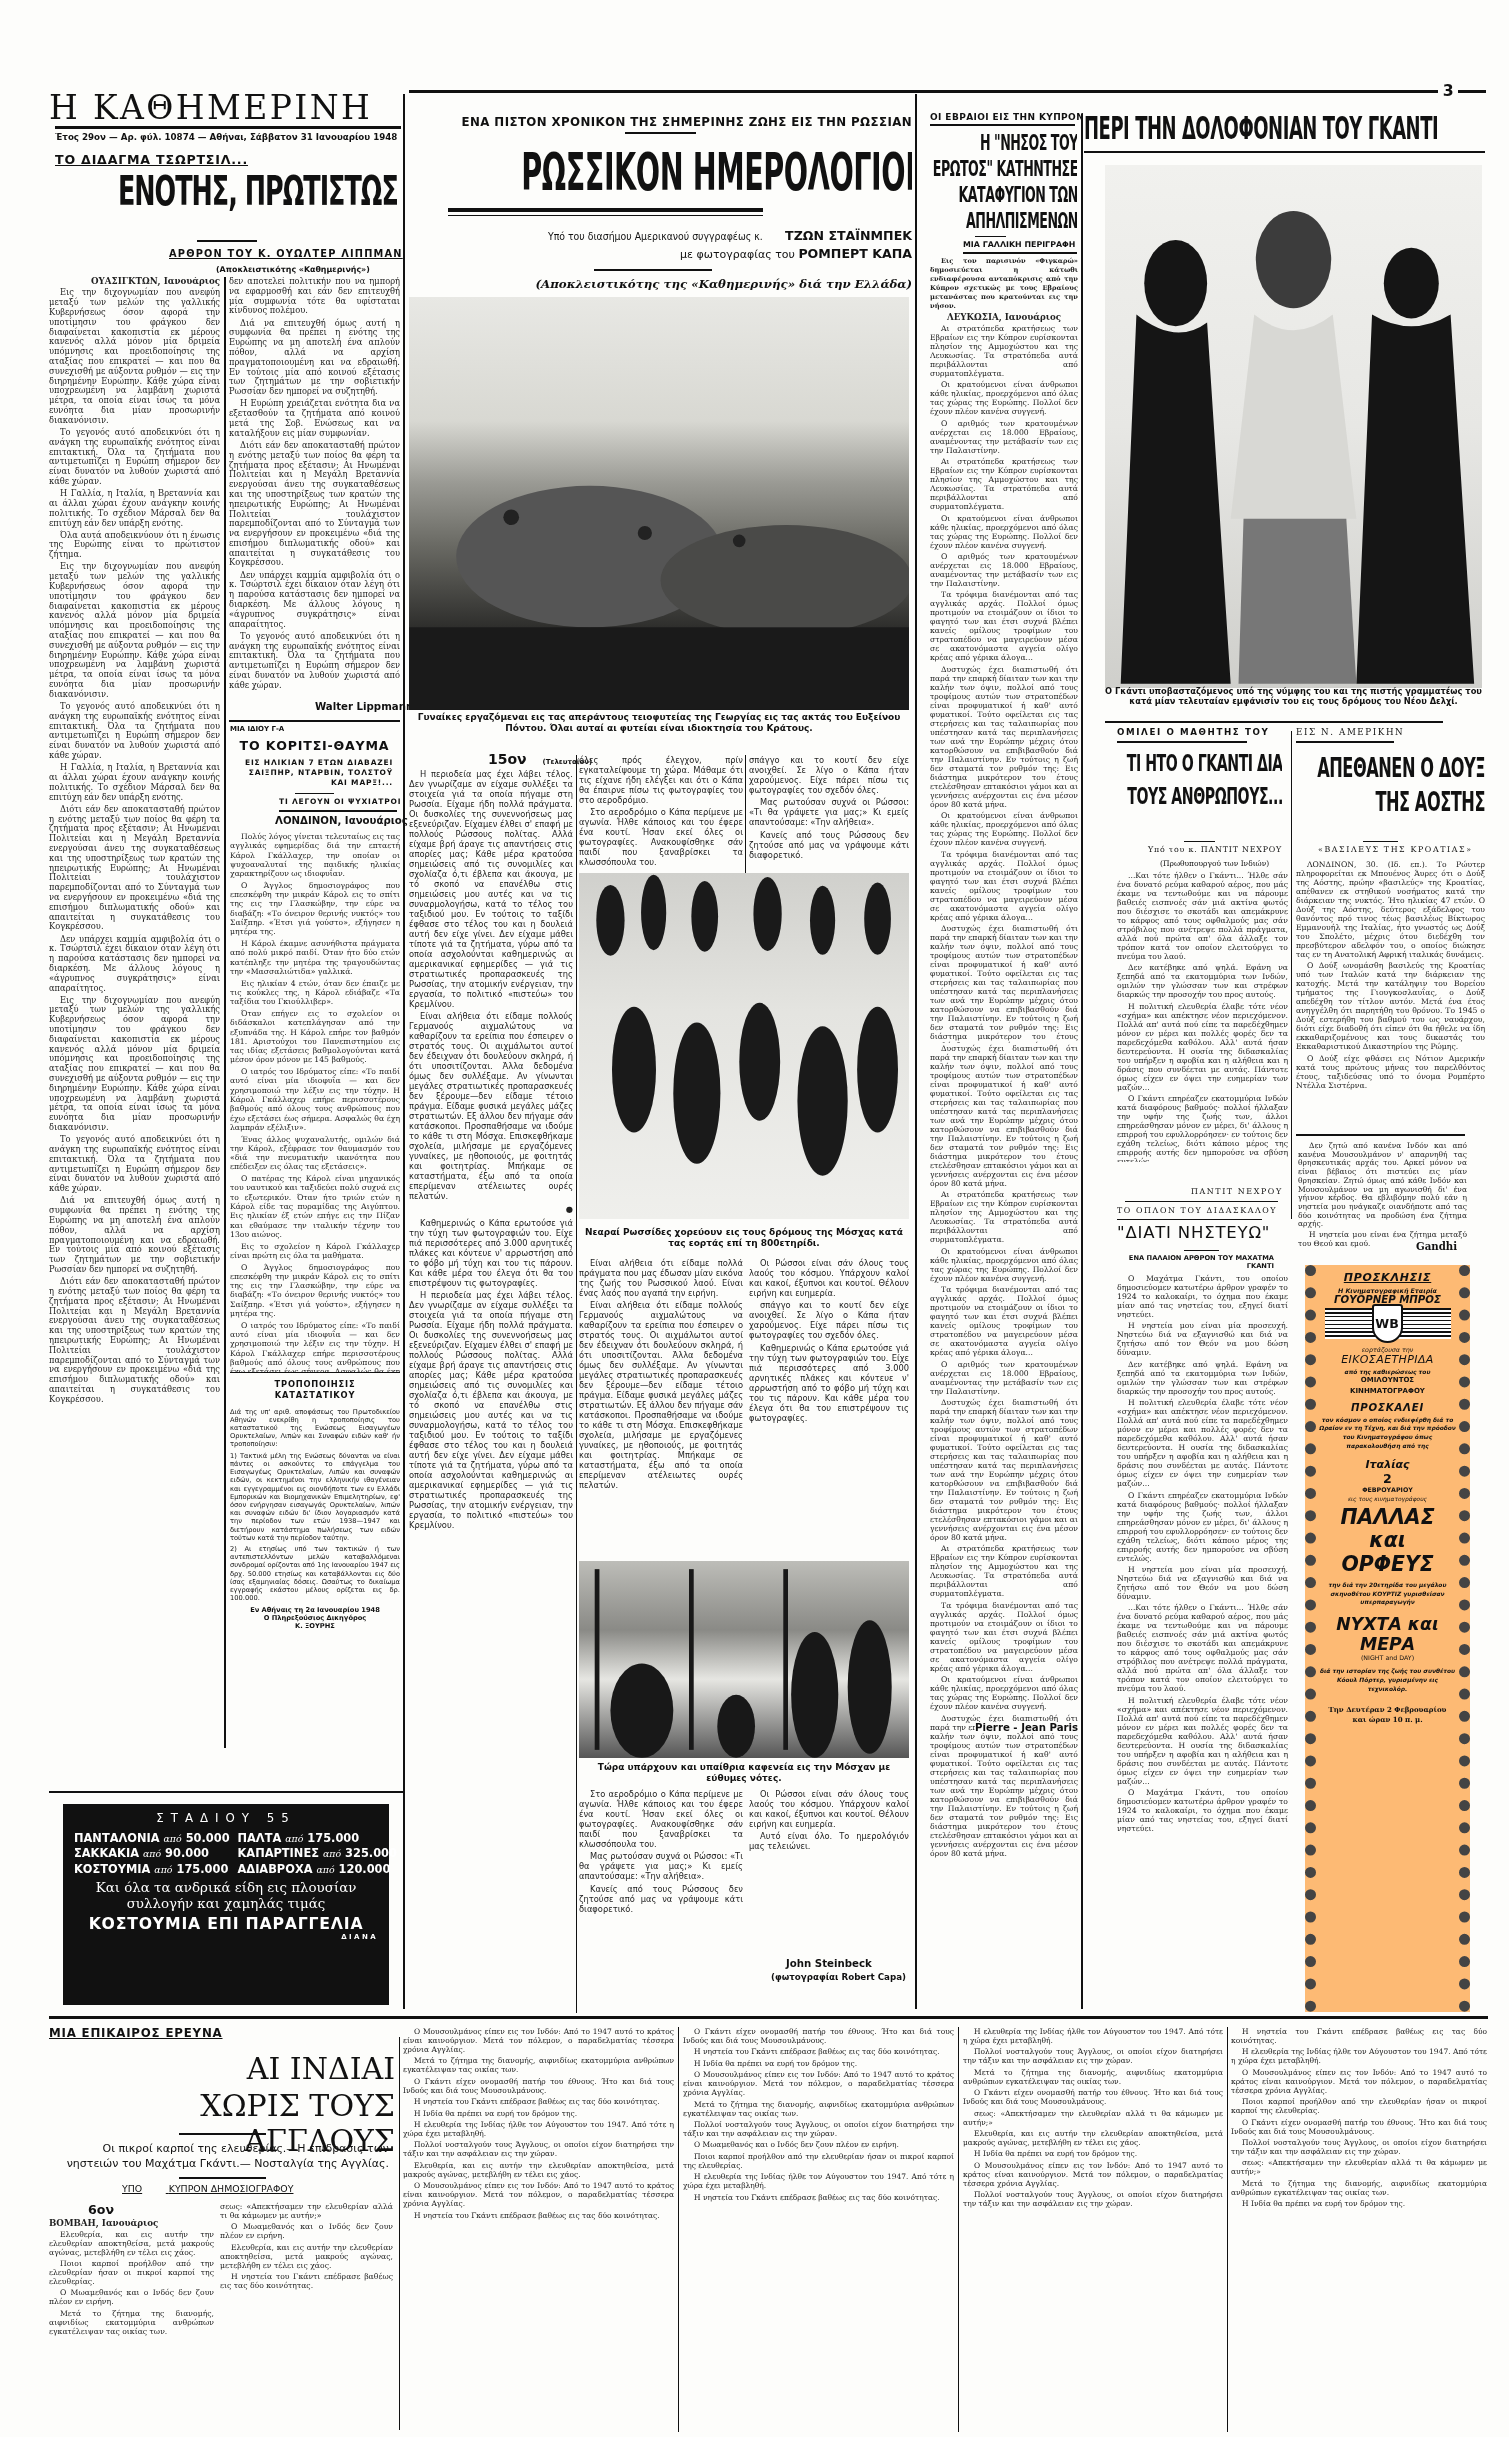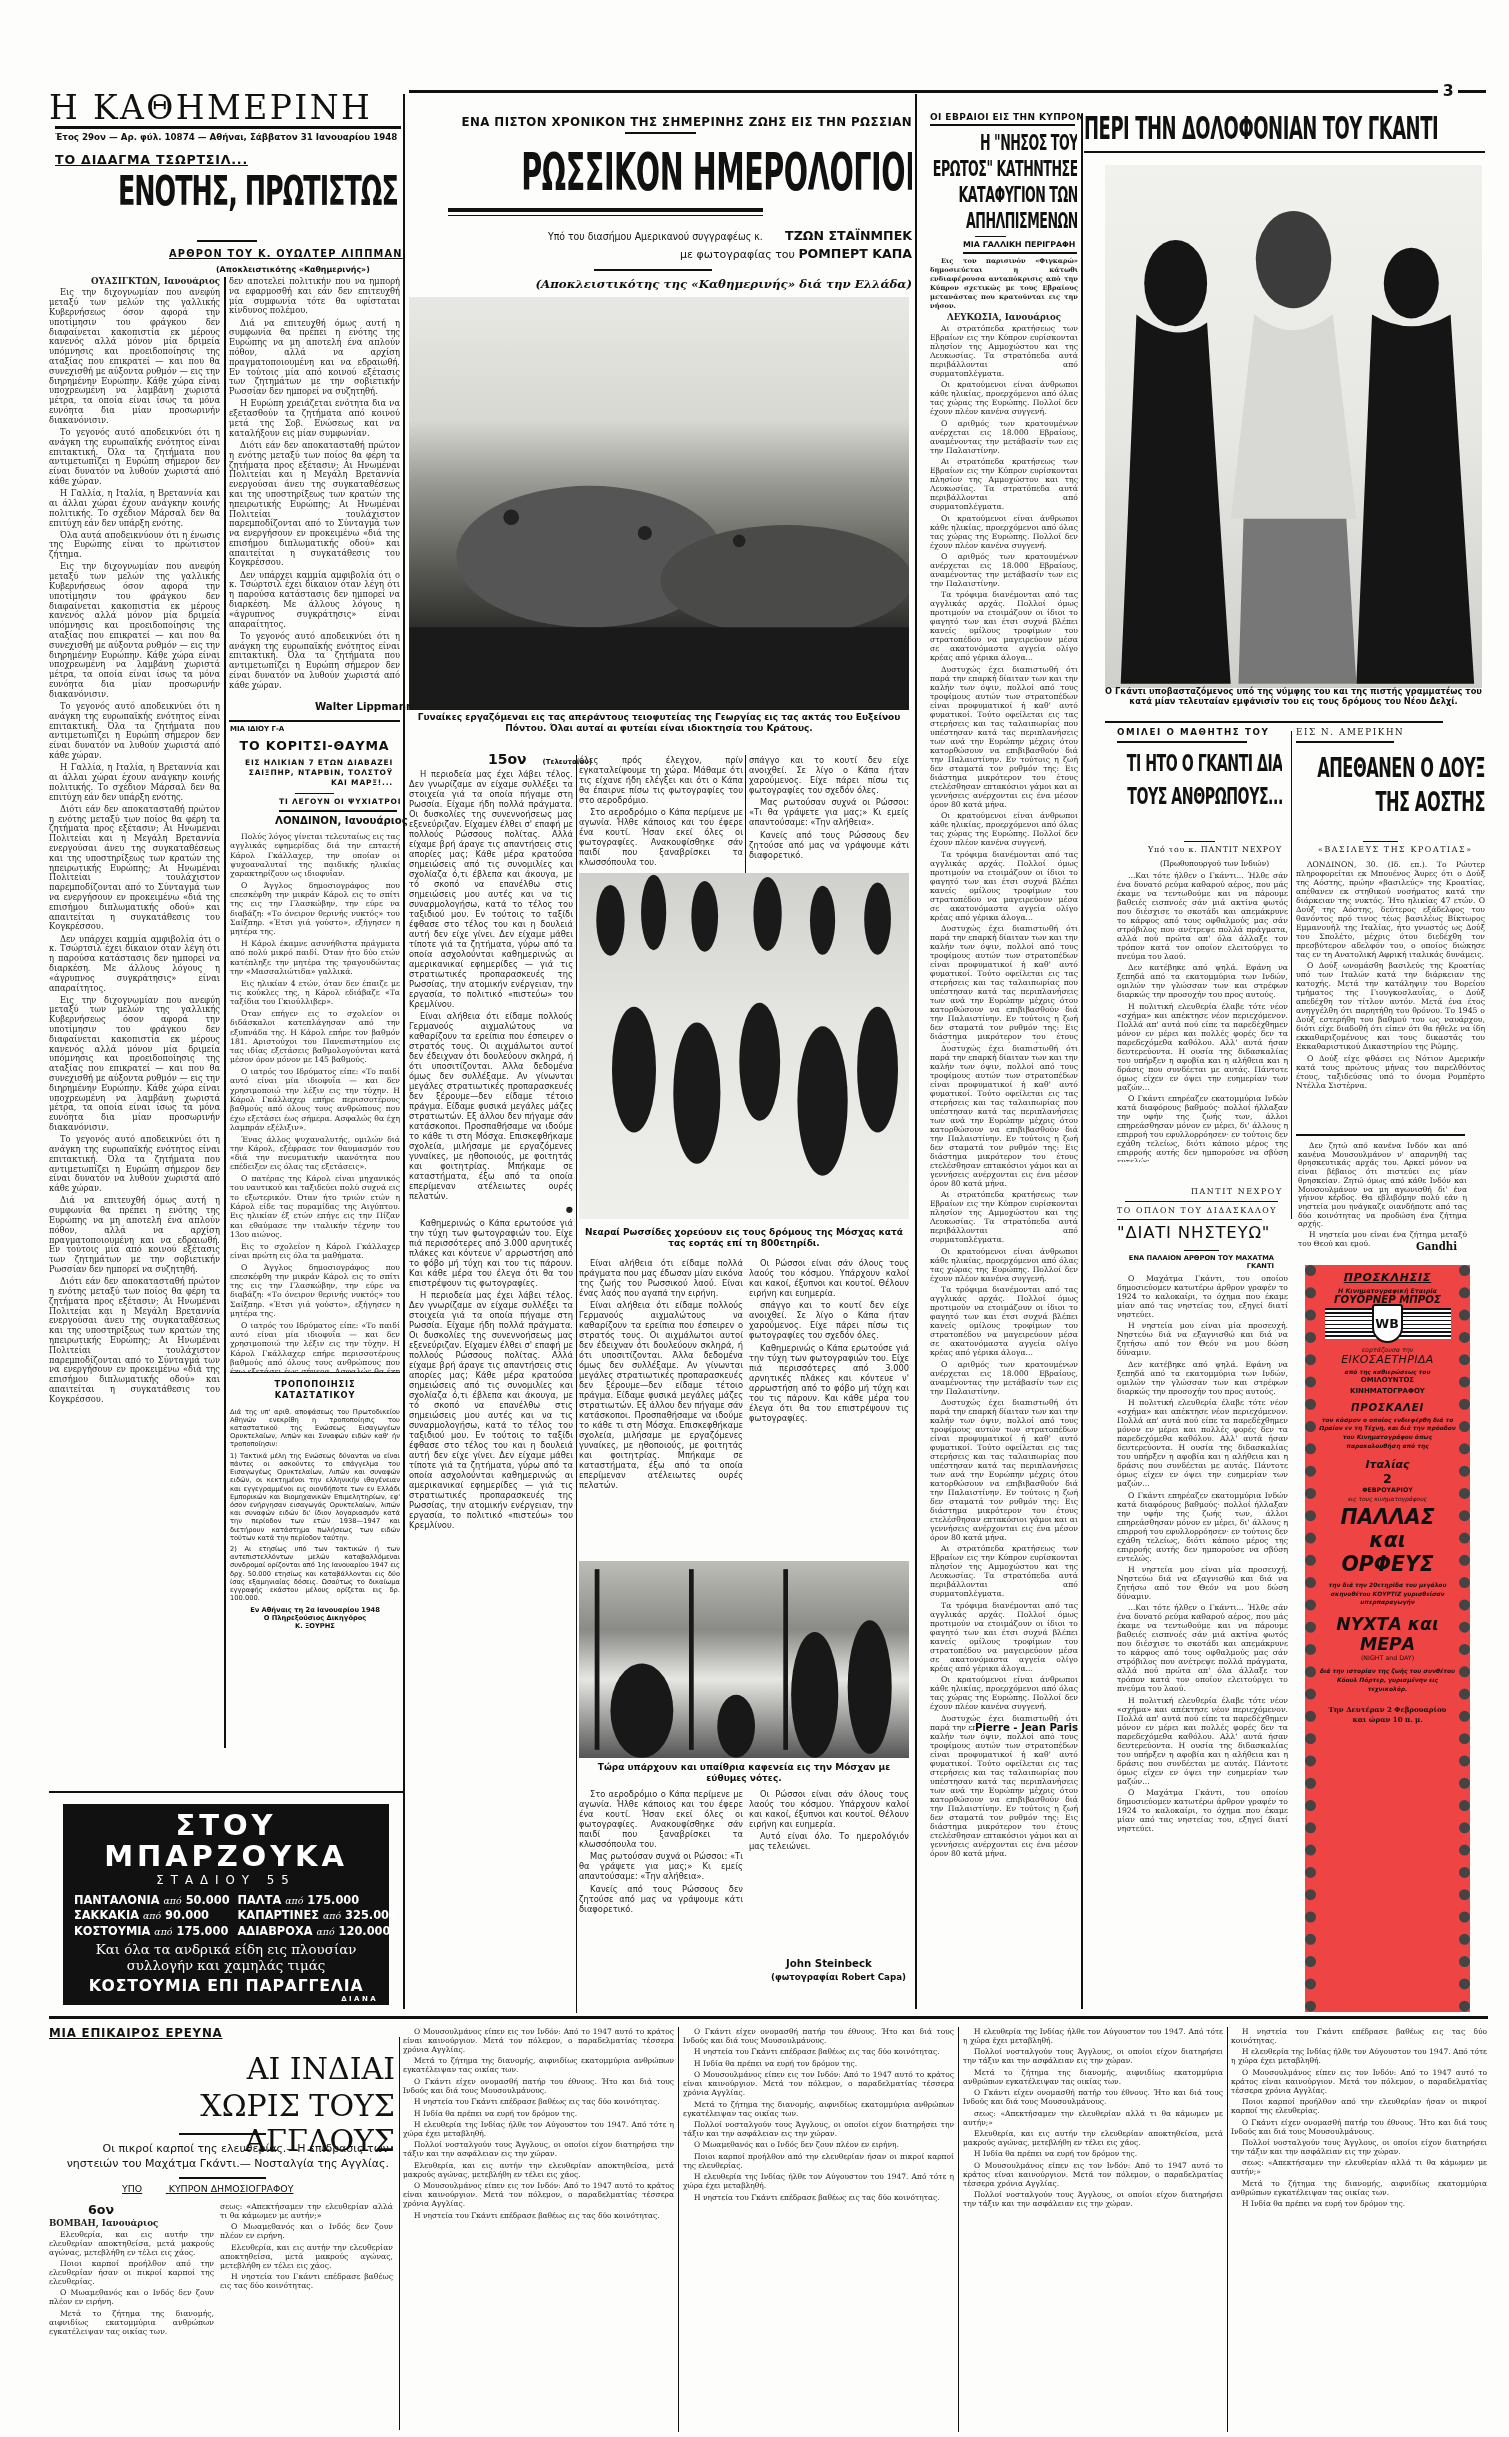--- a/index.html
+++ b/index.html
@@ -11,21 +11,21 @@
   .dateline{left:55px;top:132px;width:346px;font-family:"DejaVu Sans",sans-serif;font-size:8.7px;font-weight:700;white-space:nowrap}
   .kicker{font-family:"DejaVu Sans",sans-serif;font-weight:700;text-decoration:underline;letter-spacing:0.8px}
   .col{position:absolute;font-family:"DejaVu Serif",serif;font-size:8.3px;line-height:9.8px;text-align:justify;color:#222;overflow:hidden}
   .col p{text-indent:11px;margin-bottom:2.4px}
   .col .dl{font-weight:700;text-align:right;display:block;font-size:8.7px;margin-bottom:1.6px}
   .sans{font-family:"DejaVu Sans",sans-serif}
   .photo{position:absolute;background:#3a3a3a;overflow:hidden}
   .caption{position:absolute;font-family:"DejaVu Sans",sans-serif;font-size:9px;font-weight:700;text-align:center;line-height:11px}
   .center{text-align:right}
   .ad-dark{position:absolute;background:#111;color:#fff;font-family:"DejaVu Sans",sans-serif}
-  .ad-frame{position:absolute;border-left:11px dotted #444;border-right:11px dotted #444;background:#ef4444;text-align:center;font-family:"DejaVu Sans",sans-serif}
+  .ad-frame{position:absolute;border-left:11px dotted #444;border-right:11px dotted #444;background:#fdba74;text-align:center;font-family:"DejaVu Sans",sans-serif}
   .sig{font-family:"DejaVu Sans",sans-serif;font-weight:700}
 </style>
 </head>
 <body>
 
 <div class="rule" style="left:409px;top:90px;width:1077px;height:3.1px"></div>
 <div class="abs sans" style="left:1438px;top:81px;font-size:15.7px;font-weight:700;background:#fdfdfb;padding:0 4.7px">3</div>
 
 <div class="abs masthead">Η ΚΑΘΗΜΕΡΙΝΗ</div>
 <div class="rule" style="left:55px;top:126px;width:346px;height:3.1px"></div>
@@ -93,21 +93,20 @@
   <div style="font-size:6.7px;line-height:8.2px;text-align:justify;margin-bottom:3.1px">1) Τακτικά μέλη της Ενώσεως δύνανται να είναι πάντες οι ασκούντες το επάγγελμα του Εισαγωγέως Ορυκτελαίων, Λιπών και συναφών ειδών, οι κεκτημένοι την ελληνικήν ιθαγένειαν και εγγεγραμμένοι εις οιονδήποτε των εν Ελλάδι Εμπορικών και Βιομηχανικών Επιμελητηρίων, εφ' όσον ενήργησαν εισαγωγάς Ορυκτελαίων, λιπών και συναφών ειδών δι' ίδιον λογαριασμόν κατά την περίοδον των ετών 1938—1947 και διετήρουν κατάστημα πωλήσεως των ειδών τούτων κατά την περίοδον ταύτην.</div>
   <div style="font-size:6.7px;line-height:8.2px;text-align:justify;margin-bottom:3.1px">2) Αι ετησίως υπό των τακτικών ή των αντεπιστελλόντων μελών καταβαλλόμεναι συνδρομαί ορίζονται από 1ης Ιανουαρίου 1947 εις δρχ. 50.000 ετησίως και καταβάλλονται εις δύο ίσας εξαμηνιαίας δόσεις. Ωσαύτως το δικαίωμα εγγραφής εκάστου μέλους ορίζεται εις δρ. 100.000.</div>
   <div style="font-size:6.7px;text-align:center;font-weight:700">Εν Αθήναις τη 2α Ιανουαρίου 1948</div>
   <div style="font-size:6.7px;text-align:center;font-weight:700">Ο Πληρεξούσιος Δικηγόρος</div>
   <div style="font-size:6.7px;text-align:center;font-weight:700">Κ. ΞΟΥΡΗΣ</div>
 </div>
 
 <div class="rule" style="left:49px;top:1791px;width:354px;height:2.4px"></div>
 
 <div class="ad-dark" style="left:63px;top:1804px;width:326px;height:201px;padding:6.3px 11px">
-  <div style="text-align:center;font-size:29px;font-weight:700;letter-spacing:3.9px;line-height:31px">ΣΤΟΥ ΜΠΑΡΖΟΥΚΑ</div>
   <div style="text-align:center;font-size:11.8px;letter-spacing:7px;line-height:17.3px">ΣΤΑΔΙΟΥ 55</div>
   <div style="display:grid;grid-template-columns:1fr 1fr;column-gap:7.9px;row-gap:1.6px;margin-top:3.1px">
     <div style="font-size:11.4px;font-weight:700;white-space:nowrap"><span>ΠΑΝΤΑΛΟΝΙΑ</span> <i style="font-family:'DejaVu Serif',serif;font-weight:400;font-size:9.4px">από</i> <span>50.000</span></div>
     <div style="font-size:11.4px;font-weight:700;white-space:nowrap"><span>ΠΑΛΤΑ</span> <i style="font-family:'DejaVu Serif',serif;font-weight:400;font-size:9.4px">από</i> <span>175.000</span></div>
     <div style="font-size:11.4px;font-weight:700;white-space:nowrap"><span>ΣΑΚΚΑΚΙΑ</span> <i style="font-family:'DejaVu Serif',serif;font-weight:400;font-size:9.4px">από</i> <span>90.000</span></div>
     <div style="font-size:11.4px;font-weight:700;white-space:nowrap"><span>ΚΑΠΑΡΤΙΝΕΣ</span> <i style="font-family:'DejaVu Serif',serif;font-weight:400;font-size:9.4px">από</i> <span>325.000</span></div>
     <div style="font-size:11.4px;font-weight:700;white-space:nowrap"><span>ΚΟΣΤΟΥΜΙΑ</span> <i style="font-family:'DejaVu Serif',serif;font-weight:400;font-size:9.4px">από</i> <span>175.000</span></div>
     <div style="font-size:11.4px;font-weight:700;white-space:nowrap"><span>ΑΔΙΑΒΡΟΧΑ</span> <i style="font-family:'DejaVu Serif',serif;font-weight:400;font-size:9.4px">από</i> <span>120.000</span></div>
   </div>
   <div style="text-align:center;font-family:'DejaVu Serif',serif;font-size:13.4px;line-height:15.7px;margin-top:4px">Και όλα τα ανδρικά είδη εις πλουσίαν συλλογήν και χαμηλάς τιμάς</div>

